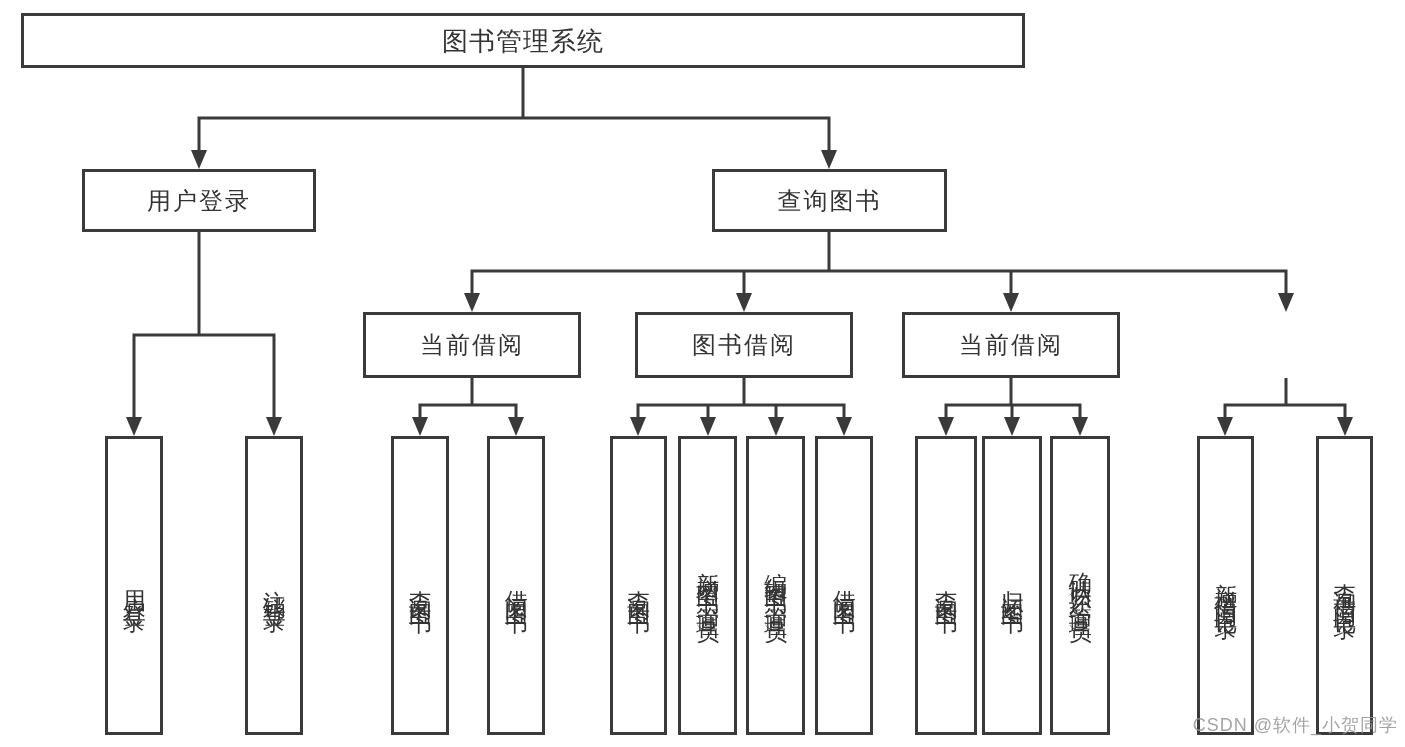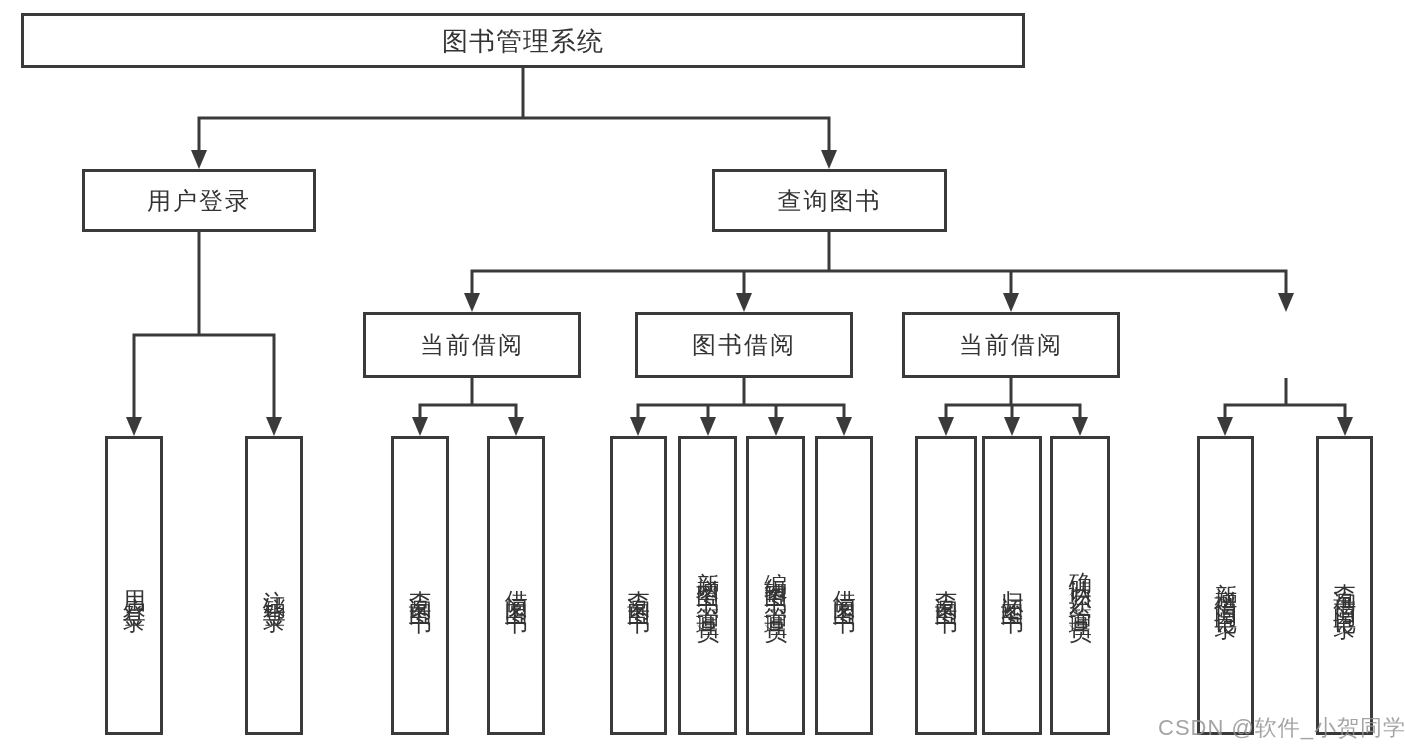--- a/index.html
+++ b/index.html
@@ -17,21 +17,21 @@
   }
   .node-h{font-size:24px;letter-spacing:2px;}
   .node-root{font-size:26px;letter-spacing:1px;}
   .leaf span{
     writing-mode:vertical-rl;text-orientation:mixed;
     font-size:23px;letter-spacing:7px;line-height:1.2;
     white-space:nowrap;
   }
   .watermark{
     position:absolute;z-index:3;left:1158px;top:713px;width:240px;
-    font-size:22px;letter-spacing:1px;color:rgba(148,148,148,0.85);
+    font-size:18px;letter-spacing:1px;color:rgba(148,148,148,0.85);
     text-align:right;white-space:nowrap;
   }
 </style>
 </head>
 <body>
 
 <div id="canvas">
 
   <svg id="connectors" width="1405" height="747" viewBox="0 0 1405 747" aria-hidden="true">
     <g stroke="#3a3a3a" stroke-width="3" fill="none">

